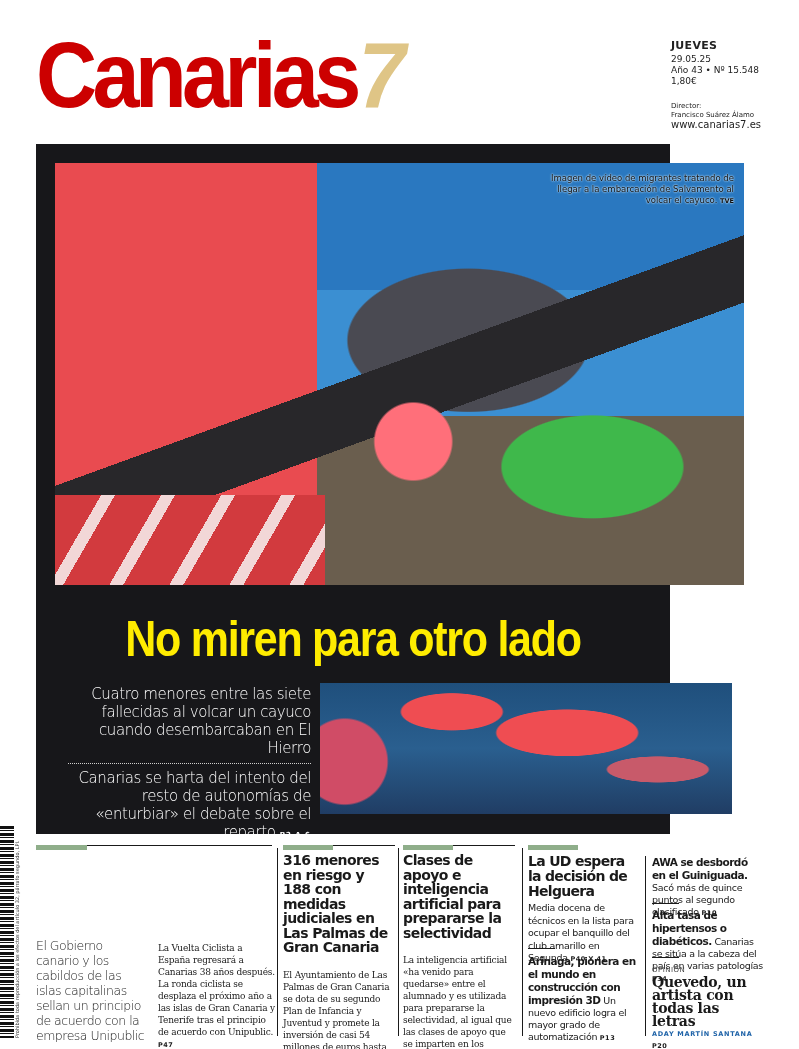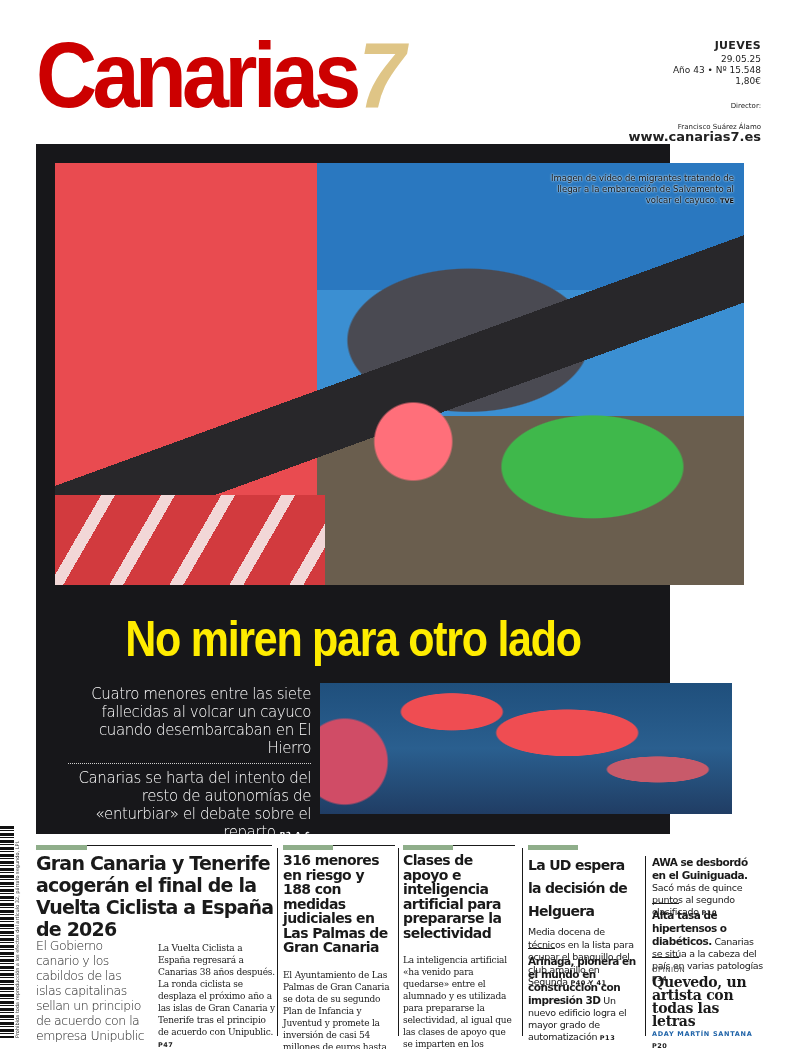--- a/index.html
+++ b/index.html
@@ -4,24 +4,24 @@
 <style>
   * { box-sizing: border-box; margin: 0; padding: 0; }
   html, body { width: 799px; height: 1049px; background: #ffffff; overflow: hidden; }
   body { position: relative; font-family: "Liberation Sans", sans-serif; color: #1a1a1a; }
 
   
   .logo { position: absolute; left: 36px; top: 30px; height: 90px; font-family: "Liberation Sans", sans-serif; font-weight: 900; font-size: 92px; letter-spacing: -5px; line-height: 90px; white-space: nowrap; transform: scaleX(0.92); transform-origin: left center; }
   .logo .name { color: #cc0000; }
   .logo .num { color: #dfc586; font-style: italic; margin-left: 2px; }
 
-  .meta { position: absolute; right: 38px; top: 40px; text-align: right; font-family: "DejaVu Sans", sans-serif; font-size: 9px; line-height: 11px; color: #222; }
+  .meta { position: absolute; right: 38px; top: 40px; font-family: "DejaVu Sans", sans-serif; font-size: 9px; line-height: 11px; color: #222; }
   .meta .day { font-weight: bold; font-size: 11px; letter-spacing: 0.3px; margin-bottom: 3px; }
   .meta .director { margin-top: 15px; font-size: 7px; line-height: 9px; }
-  .meta .web { font-weight: bold; font-size: 13px; line-height: 9px; }
+  .meta .web { font-weight: normal; font-size: 10px; line-height: 9px; }
 
   
   .lead { position: absolute; left: 36px; top: 144px; width: 634px; height: 690px; background: #17171a; }
   .photo-main { position: absolute; left: 19px; top: 19px; width: 689px; height: 422px; overflow: hidden;
     background:
       radial-gradient(circle at 52% 66%, #ff6f7a 0 38px, transparent 40px),
       linear-gradient(160deg, transparent 0 48%, #28272a 48% 58%, transparent 58%),
       linear-gradient(90deg, #e94b50 0 38%, transparent 38%),
       radial-gradient(ellipse at 78% 72%, #3fb84b 0 90px, transparent 92px),
       radial-gradient(ellipse at 60% 42%, #4a4a52 0 120px, transparent 122px),
@@ -60,21 +60,21 @@
   .story h2 { font-family: "DejaVu Sans", sans-serif; font-weight: bold; color: #1a1a1a; letter-spacing: -0.8px; }
   .story .body-serif { font-family: "DejaVu Serif", serif; font-size: 9px; line-height: 12px; color: #1a1a1a; letter-spacing: -0.2px; }
   .story .body-sans { font-family: "DejaVu Sans", sans-serif; font-size: 9.5px; line-height: 12.5px; color: #1a1a1a; letter-spacing: -0.3px; }
   .ref { font-weight: bold; font-size: 6.5px; letter-spacing: 0.5px; font-family: "DejaVu Sans", sans-serif; }
 
   .s1 h2 { font-size: 19px; line-height: 22px; }
   .s1 .deck { position: absolute; left: 0; top: 86px; width: 110px; font-family: "DejaVu Sans", sans-serif; font-weight: 200; font-size: 12.5px; line-height: 15px; letter-spacing: -0.5px; color: #222; }
   .s1 .body-serif { position: absolute; left: 122px; top: 90px; width: 118px; }
 
   .s2 h2, .s3 h2 { font-size: 14px; line-height: 14.5px; letter-spacing: -0.6px; }
-  .s4 h2 { font-size: 14px; line-height: 23px; letter-spacing: -0.7px; }
+  .s4 h2 { font-size: 14px; line-height: 15px; letter-spacing: -0.7px; }
 
   .short { position: absolute; font-family: "DejaVu Sans", sans-serif; font-size: 9.5px; line-height: 12px; color: #1a1a1a; letter-spacing: -0.3px; }
   .short b { font-size: 10.5px; letter-spacing: -0.5px; }
   .short-rule { position: absolute; height: 1px; width: 27px; background: #1a1a1a; }
   .opinion-label { font-size: 7px; letter-spacing: 0.5px; color: #444; }
   .opinion-title { font-family: "DejaVu Serif", serif; font-weight: bold; font-size: 14px; line-height: 13px; color: #1a1a1a; letter-spacing: -0.3px; }
   .opinion-author { font-size: 6.5px; font-weight: bold; letter-spacing: 0.7px; color: #1f63a8; }
   .opinion-author .ref { color: #1a1a1a; }
 </style>
 </head>
@@ -83,21 +83,21 @@
 <div class="logo">
   <span class="name">Canarias</span><span class="num">7</span>
 </div>
 
 <div class="meta">
   <div class="day">JUEVES</div>
   <div>29.05.25</div>
   <div>Año 43 • Nº 15.548</div>
   <div>1,80€</div>
   <div class="director">Director:</div>
-  <div class="director" style="margin-top:12px">Francisco Suárez Álamo</div>
+  <div class="director" style="margin-top:0">Francisco Suárez Álamo</div>
   <div class="web">www.canarias7.es</div>
 </div>
 
 <div class="lead">
   <div class="photo-main">
     <div class="boat-stripe"></div>
     <div class="caption">
       <span>Imagen de vídeo de migrantes tratando de llegar a la embarcación de Salvamento al volcar el cayuco.</span>
       <span class="credit">TVE</span>
     </div>
@@ -125,21 +125,20 @@
 <div class="col-rule" style="left:403px; width:112px;"></div>
 <div class="accent-bar" style="left:403px; width:50px;"></div>
 <div class="accent-bar" style="left:528px; width:50px;"></div>
 
 <div class="vline" style="left:277px; top:848px; height:188px;"></div>
 <div class="vline" style="left:398px; top:848px; height:188px;"></div>
 <div class="vline" style="left:522px; top:848px; height:188px;"></div>
 <div class="vline" style="left:645px; top:856px; height:180px;"></div>
 
 <div class="story s1" style="left:36px; top:852px; width:238px; height:190px;">
-  <h2>Gran Canaria y Tenerife acogerán el final de la Vuelta Ciclista a España de 2026</h2>
   <div class="deck">El Gobierno canario y los cabildos de las islas capitalinas sellan un principio de acuerdo con la empresa Unipublic</div>
   <div class="body-serif">
     <span>La Vuelta Ciclista a España regresará a Canarias 38 años después. La ronda ciclista se desplaza el próximo año a las islas de Gran Canaria y Tenerife tras el principio de acuerdo con Unipublic.</span>
     <span class="ref">P47</span>
   </div>
 </div>
 
 <div class="story s2" style="left:283px; top:853px; width:112px;">
   <h2>316 menores en riesgo y 188 con medidas judiciales en Las Palmas de Gran Canaria</h2>
   <div class="body-serif" style="margin-top:14px;">

